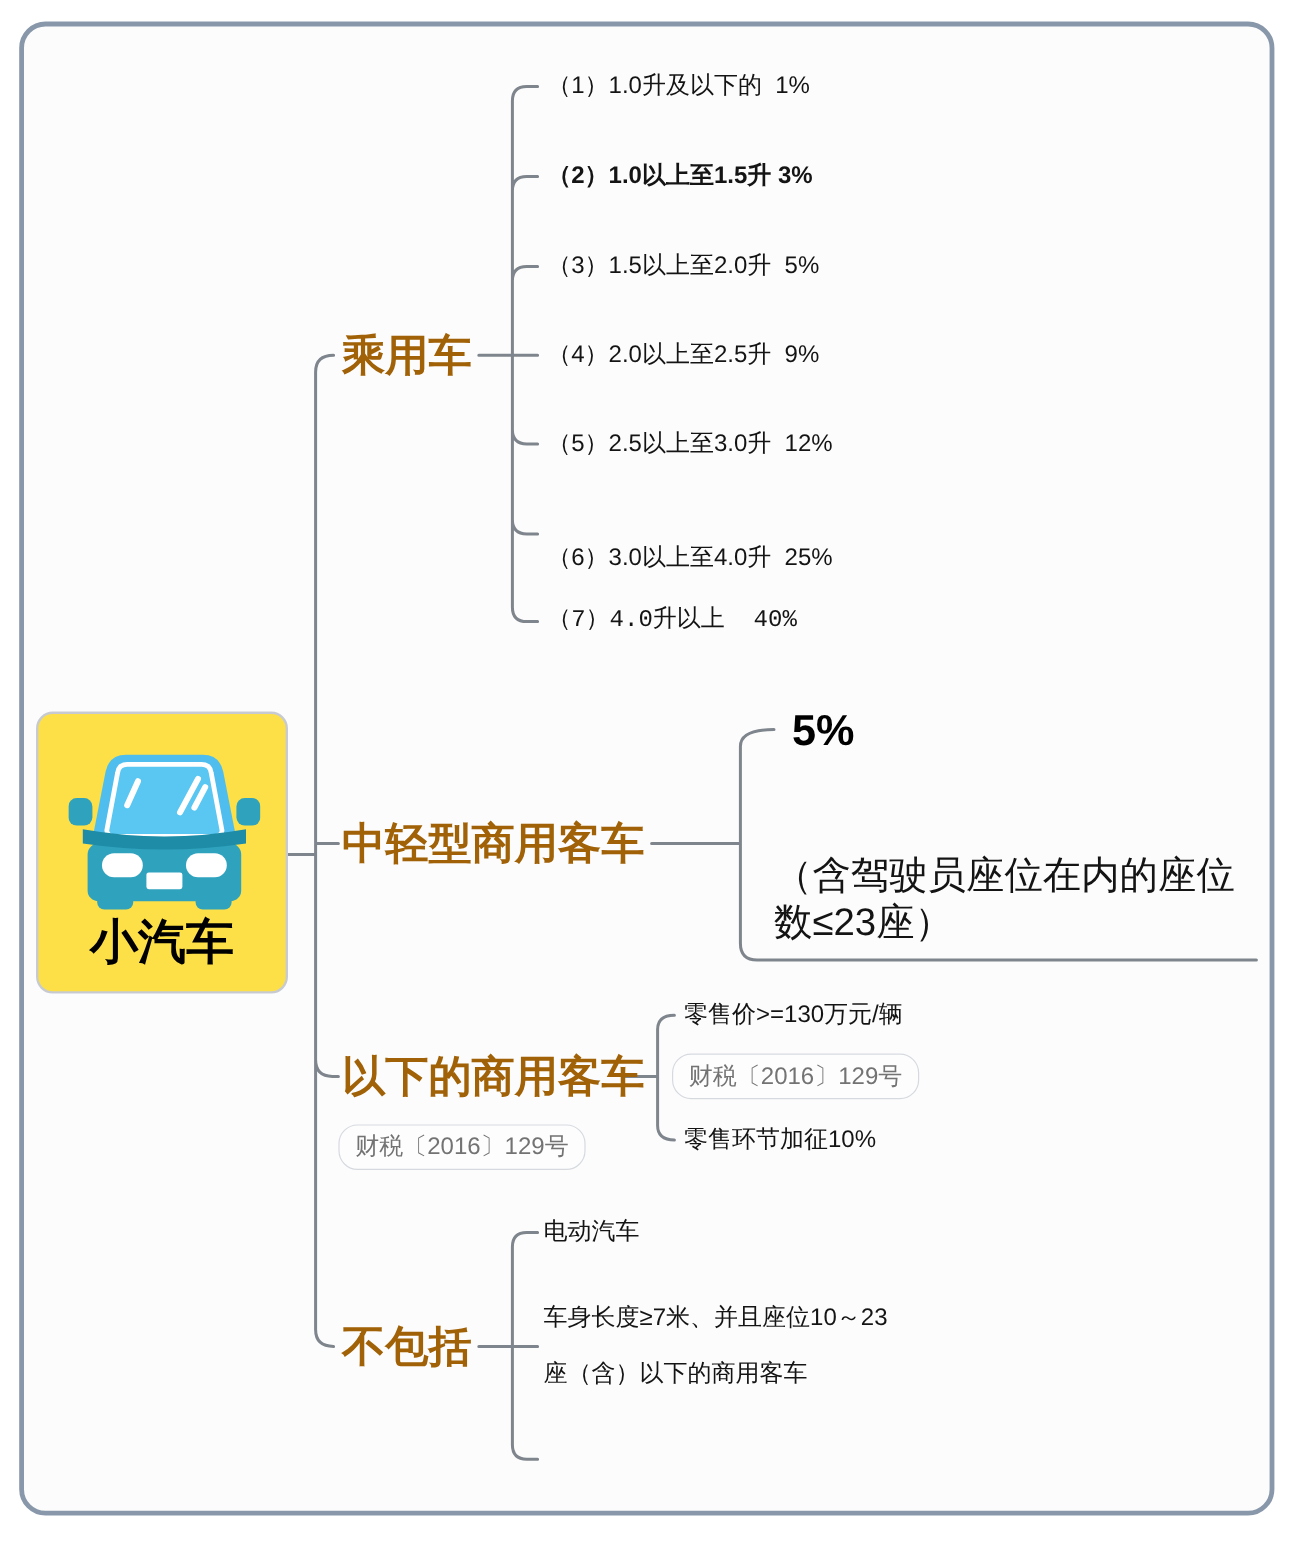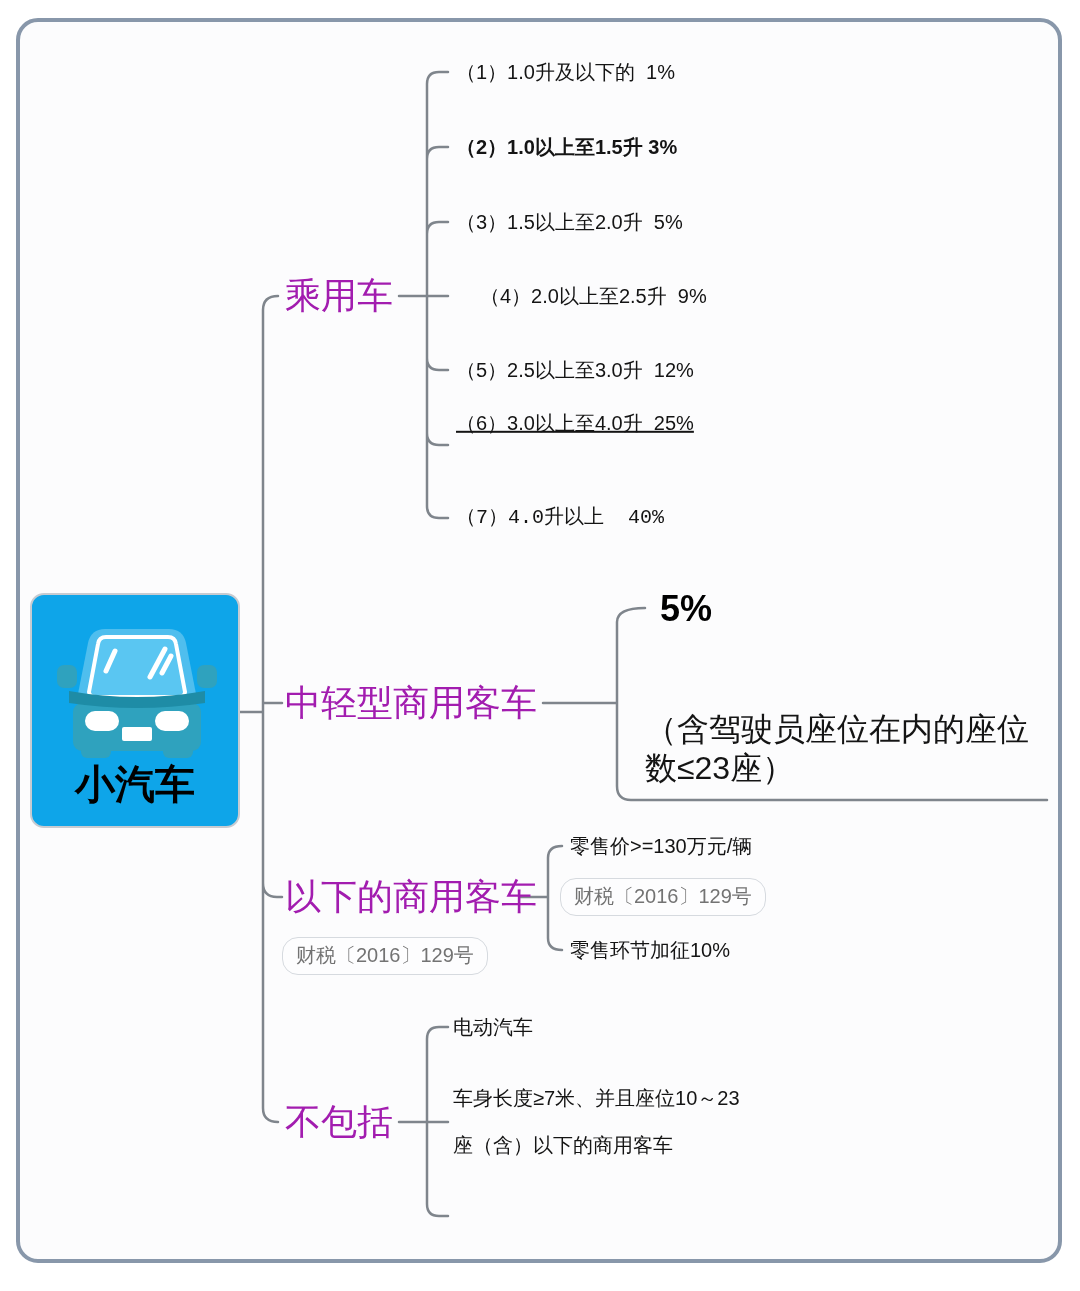--- a/index.html
+++ b/index.html
@@ -29,22 +29,22 @@
     width:1080px; height:1291px;
   }
   .node {
     position:absolute;
     transform:translateY(-50%);
     white-space:pre;
     line-height:1.22;
   }
   .topic {
     font-size:36px;
-    font-weight:normal;
-    color:#a21caf;
+    font-weight:bold;
+    color:#a16207;
   }
   .child {
     font-size:20px;
     color:#141414;
   }
   .rate-bold {
     font-size:36px;
     font-weight:bold;
     color:#000000;
   }
@@ -63,21 +63,21 @@
     background:#fdfdfe;
     border:1.5px solid #d6dadf;
     border-radius:16px;
     padding:4px 13px 5px 13px;
     white-space:pre;
   }
   .root-node {
     position:absolute;
     left:30px; top:593px;
     width:210px; height:235px;
-    background:#0ea5e9;
+    background:#fde047;
     border:2px solid #c7cbd1;
     border-radius:14px;
   }
   .root-node .car {
     position:absolute;
     left:25px; top:16px;
     width:160px; height:150px;
   }
   .root-label {
     position:absolute;
@@ -139,23 +139,23 @@
 
       <rect x="65" y="116" width="30" height="14" rx="2" fill="#ffffff"></rect>
     </svg>
     <div class="root-label">小汽车</div>
   </div>
 
   <div class="node topic" style="left:285px; top:296px;">乘用车</div>
   <div class="node child" style="left:456px; top:72px;">（1）1.0升及以下的  1%</div>
   <div class="node child" style="left:456px; top:147px;font-weight:bold;">（2）1.0以上至1.5升 3%</div>
   <div class="node child" style="left:456px; top:222px;">（3）1.5以上至2.0升  5%</div>
-  <div class="node child" style="left:456px; top:296px;margin-left:24px;">（4）2.0以上至2.5升  9%</div>
+  <div class="node child" style="left:456px; top:296px;">（4）2.0以上至2.5升  9%</div>
   <div class="node child" style="left:456px; top:370px;">（5）2.5以上至3.0升  12%</div>
-  <div class="node child" style="left:456px; top:423px;text-decoration:underline;">（6）3.0以上至4.0升  25%</div>
+  <div class="node child" style="left:456px; top:465px;">（6）3.0以上至4.0升  25%</div>
   <div class="node child" style="left:456px; top:518px;font-family:Liberation Mono, monospace;">（7）4.0升以上  40%</div>
 
   <div class="node topic" style="left:285px; top:703px;">中轻型商用客车</div>
   <div class="node rate-bold" style="left:660px; top:609px;">5%</div>
   <div class="node note" style="left:645px; top:749px;">（含驾驶员座位在内的座位
 数≤23座）</div>
 
   <div class="node topic" style="left:285px; top:897px;">以下的商用客车</div>
   <div class="pill" style="left:282px; top:937px;">财税〔2016〕129号</div>
   <div class="node child" style="left:570px; top:846px;">零售价&gt;=130万元/辆</div>

